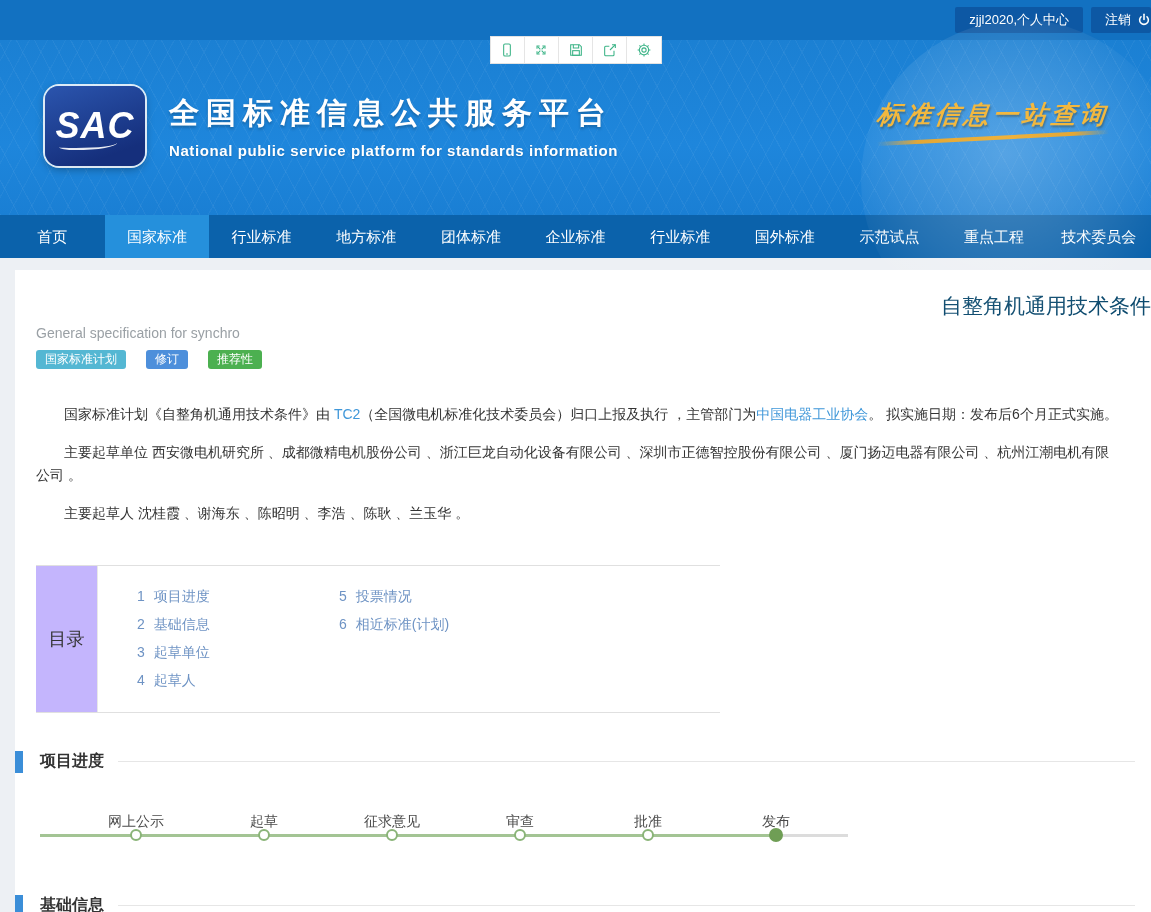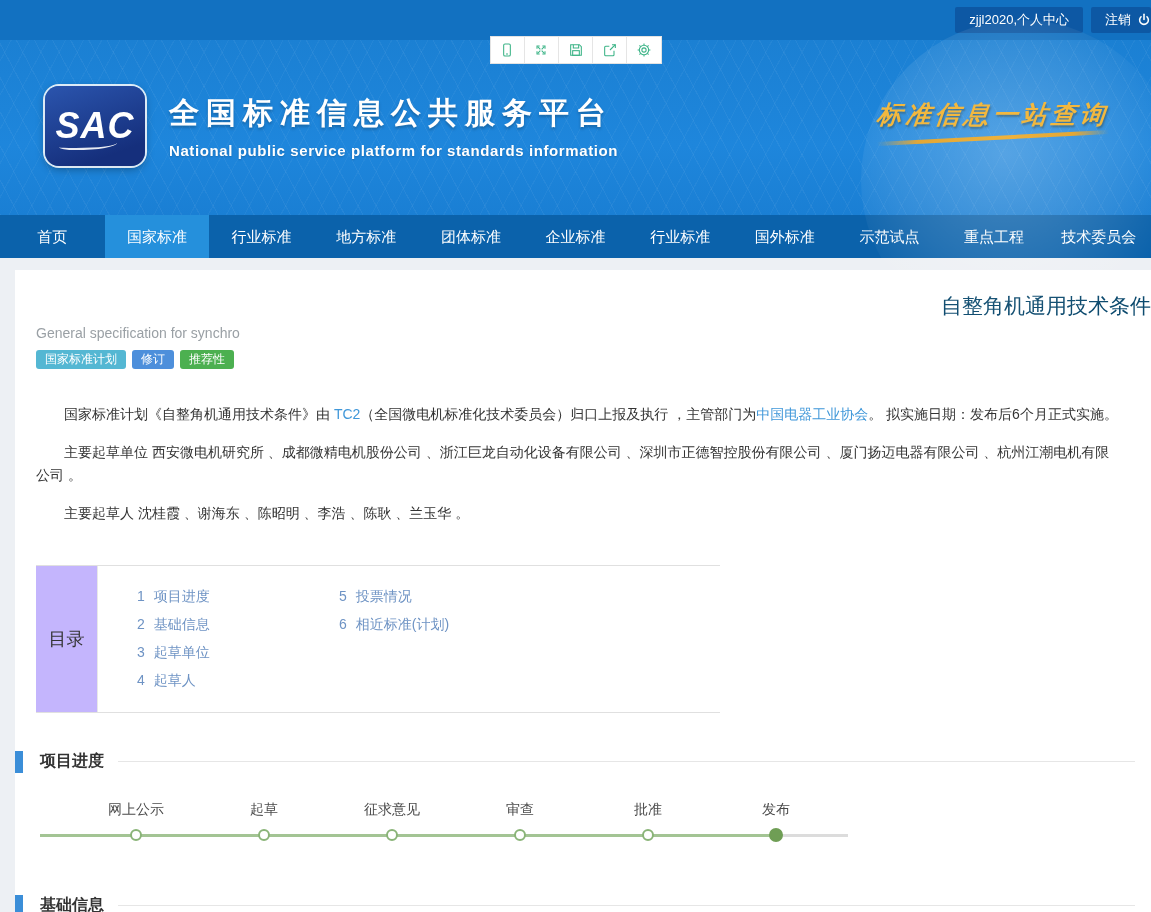--- a/index.html
+++ b/index.html
@@ -48,21 +48,21 @@
   .nav { height:43px; background:#0b62ab; display:flex;align-items:flex-end; }
   .nav-item { flex:1; text-align:center; line-height:43px; color:#fff; font-size:15px; cursor:pointer; }
   .nav-item.active { background:#2590dc; }
 
   
   .content-bg { padding:12px 0 0 15px; background:#edf0f4; height:654px; }
   .card { background:#fff; height:642px; padding-top:22px; overflow:hidden; }
 
   .article-title { margin-left:21px; font-size:21px; color:#0c4a6e;text-align:right; }
   .article-subtitle { margin:5px 0 8px 21px; font-size:14px; color:#9aa0a5; }
-  .tags { margin:9px 0 8px 21px; display:flex; gap:6px; }
+  .tags { margin:9px 0 8px 21px; display:flex; gap:20px; }
   .tag { color:#fff; font-size:12px; line-height:17px; padding:1px 9px; border-radius:3px; }
 
   .para { margin:16px 28px 0 21px; font-size:14px; color:#333; line-height:1.6; text-indent:2em; }
   .para.first { margin-top:34px; }
   .para a { color:#3f97d9; text-decoration:none; cursor:pointer; }
 
   
   .toc { margin:40px 0 0 21px; width:684px; display:flex;
          border-top:1px solid #e0e0e0; border-bottom:1px solid #e0e0e0; }
   .toc-label { width:62px; background:#c4b5fd; border-right:1px solid #e8e8e8; display:flex;
@@ -77,21 +77,21 @@
   .sec-bar { width:8px; height:22px; background:#3b8ed8; }
   .sec-title { margin-left:17px; font-size:16px; font-weight:bold; color:#333; }
   .sec-line { flex:1; height:1px; background:#e6e6e6; margin:0 16px 0 14px; }
   .sec-header.basic { margin-top:46px; }
 
   
   .timeline { margin:28px 0 0 25px; position:relative; height:48px; width:820px; }
   .tl-track { position:absolute; top:33px; left:0; width:742px; height:3px; background:#a3c494; }
   .tl-track-end { position:absolute; top:33px; left:742px; width:66px; height:3px; background:#dcdcdc; }
   .tl-node { position:absolute; top:0; }
-  .tl-label { position:absolute; top:0; transform:translateX(-50%); font-size:14px; color:#4a4a4a; white-space:nowrap; }
+  .tl-label { position:absolute; top:12px; transform:translateX(-50%); font-size:14px; color:#4a4a4a; white-space:nowrap; }
   .tl-dot { position:absolute; top:28px; margin-left:-6px; width:12px; height:12px; border-radius:50%;
             background:#fff; border:2px solid #8ab478; }
   .tl-dot.filled { top:27px; margin-left:-7px; width:14px; height:14px; background:#6f9e55; border-color:#6f9e55; }
 </style>
 </head>
 <body>
 
 <div class="page">
 
   <div class="topbar">

